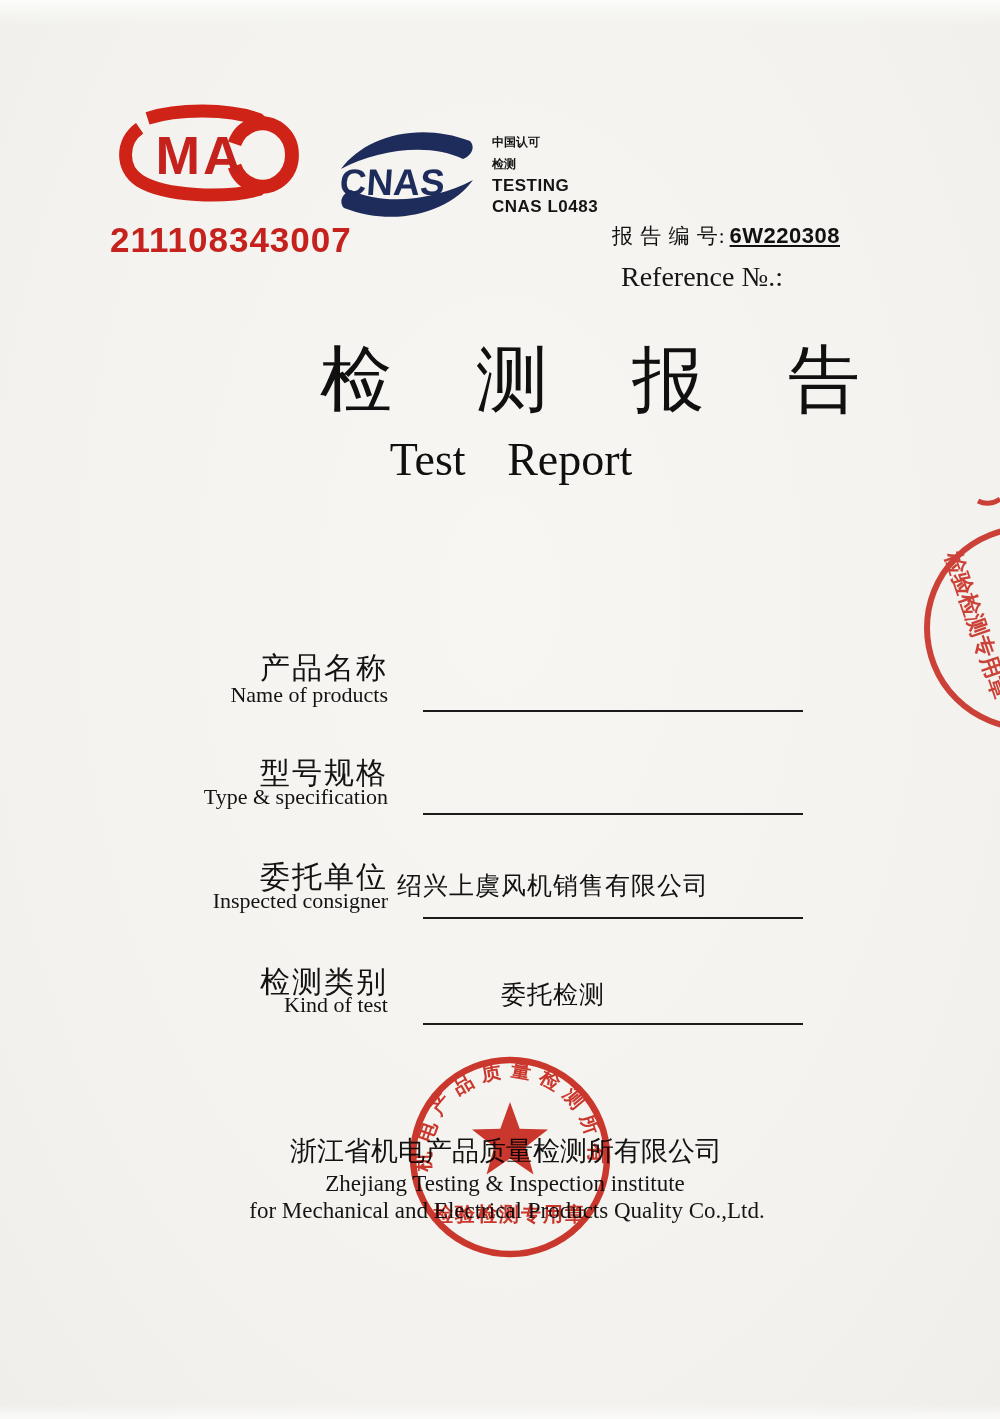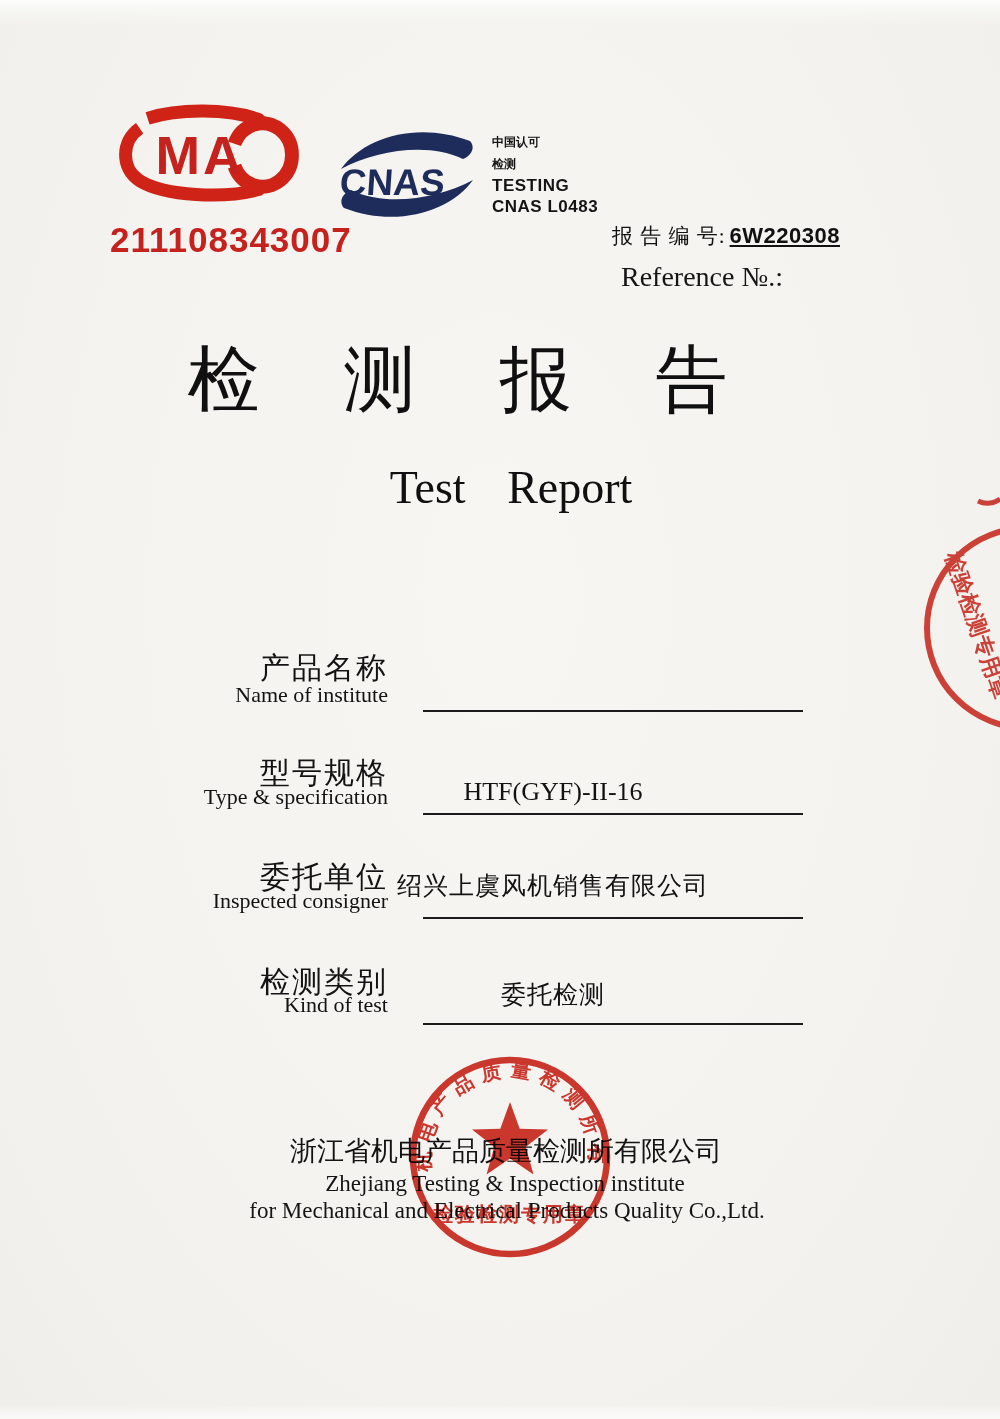--- a/index.html
+++ b/index.html
@@ -21,24 +21,24 @@
   .accred{left:492px;top:131px;font-family:"Liberation Sans",sans-serif;font-weight:bold;color:#141414;}
   .accred .zh{font-size:12px;line-height:22px;}
   .accred .en{font-size:17px;line-height:21px;letter-spacing:.5px;}
   
   .report-no{left:612px;top:222px;white-space:nowrap;}
   .report-no .lab{font-size:21px;letter-spacing:1px;color:#111;}
   .report-no .val{font-family:"Liberation Sans",sans-serif;font-weight:bold;font-size:22px;
     letter-spacing:.5px;color:#111;text-decoration:underline;}
   .reference{left:621px;top:261px;font-size:28px;color:#151515;}
   
-  .title-zh{left:0;top:341px;width:893px;text-align:center;font-size:72px;line-height:78px;
+  .title-zh{left:0;top:341px;width:893px;text-align:right;font-size:72px;line-height:78px;
     letter-spacing:33px;padding-left:55px;box-sizing:border-box;color:#101010;}
   .title-en{left:0;top:433px;width:1000px;text-align:center;font-size:46px;word-spacing:30px;
-    padding-left:22px;box-sizing:border-box;color:#101010;margin-top:28px;}
+    padding-left:22px;box-sizing:border-box;color:#101010;}
   
   .lab-zh{left:150px;width:238px;text-align:right;font-size:30px;letter-spacing:2px;color:#131313;}
   .lab-en{left:140px;width:248px;text-align:right;font-size:22px;color:#131313;}
   .f-line{left:423px;width:380px;height:2px;background:#1b1b1b;}
   .f-val{left:373px;width:360px;text-align:center;color:#131313;}
   .f-val.zh{font-size:25px;letter-spacing:1px;}
   .f-val.en{font-size:26px;}
   
   .company-zh{left:0;top:1133px;width:1012px;text-align:center;font-size:27px;letter-spacing:0px;color:#131313;}
   .company-en1{left:0;top:1171px;width:1010px;text-align:center;font-size:23px;color:#151515;}
@@ -81,26 +81,25 @@
   <div class="abs report-no">
     <span class="lab">报 告 编 号:</span>
     <span class="val">6W220308</span>
   </div>
   <div class="abs reference">Reference №.:</div>
 
   <div class="abs title-zh">检 测 报 告</div>
   <div class="abs title-en">Test Report</div>
 
   <div class="abs lab-zh" style="top:648px">产品名称</div>
-  <div class="abs lab-en" style="top:682px">Name of institute</div>
+  <div class="abs lab-en" style="top:682px">Name of products</div>
   <div class="abs f-line" style="top:710px"></div>
 
   <div class="abs lab-zh" style="top:753px">型号规格</div>
   <div class="abs lab-en" style="top:784px">Type &amp; specification</div>
-  <div class="abs f-val en" style="top:777px">HTF(GYF)-II-16</div>
   <div class="abs f-line" style="top:813px"></div>
 
   <div class="abs lab-zh" style="top:857px">委托单位</div>
   <div class="abs lab-en" style="top:888px">Inspected consigner</div>
   <div class="abs f-val zh" style="top:869px">绍兴上虞风机销售有限公司</div>
   <div class="abs f-line" style="top:917px"></div>
 
   <div class="abs lab-zh" style="top:962px">检测类别</div>
   <div class="abs lab-en" style="top:992px">Kind of test</div>
   <div class="abs f-val zh" style="top:978px">委托检测</div>

